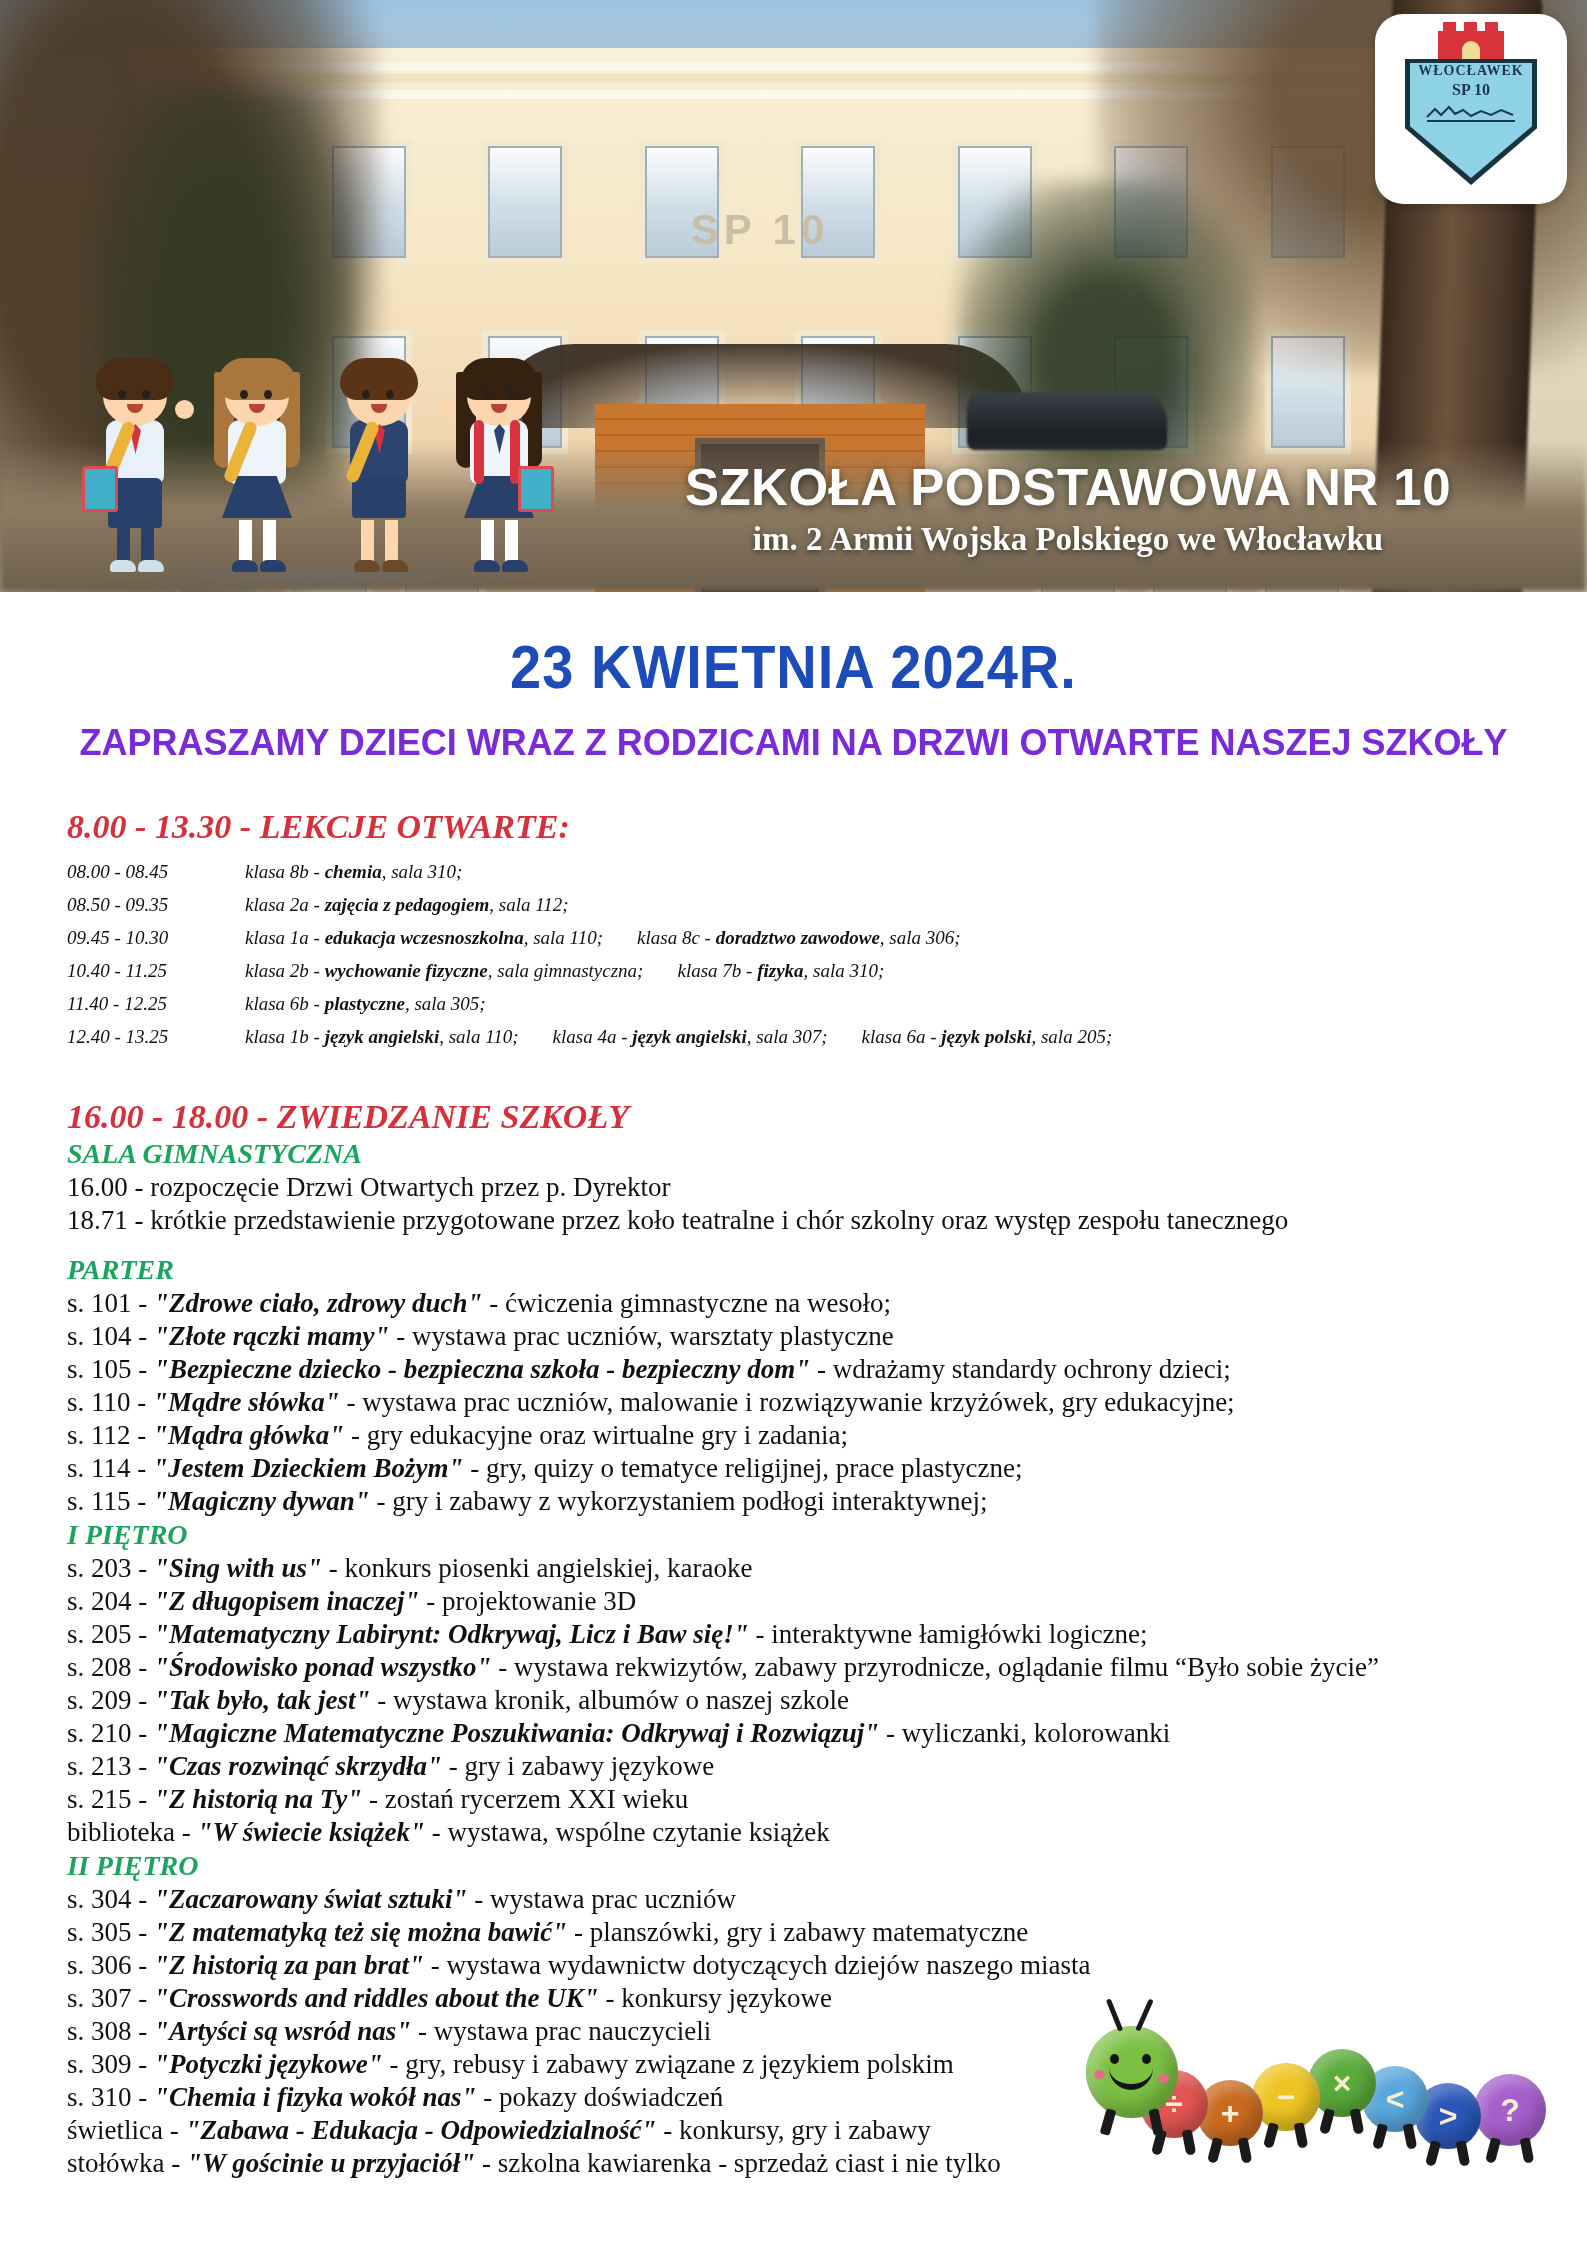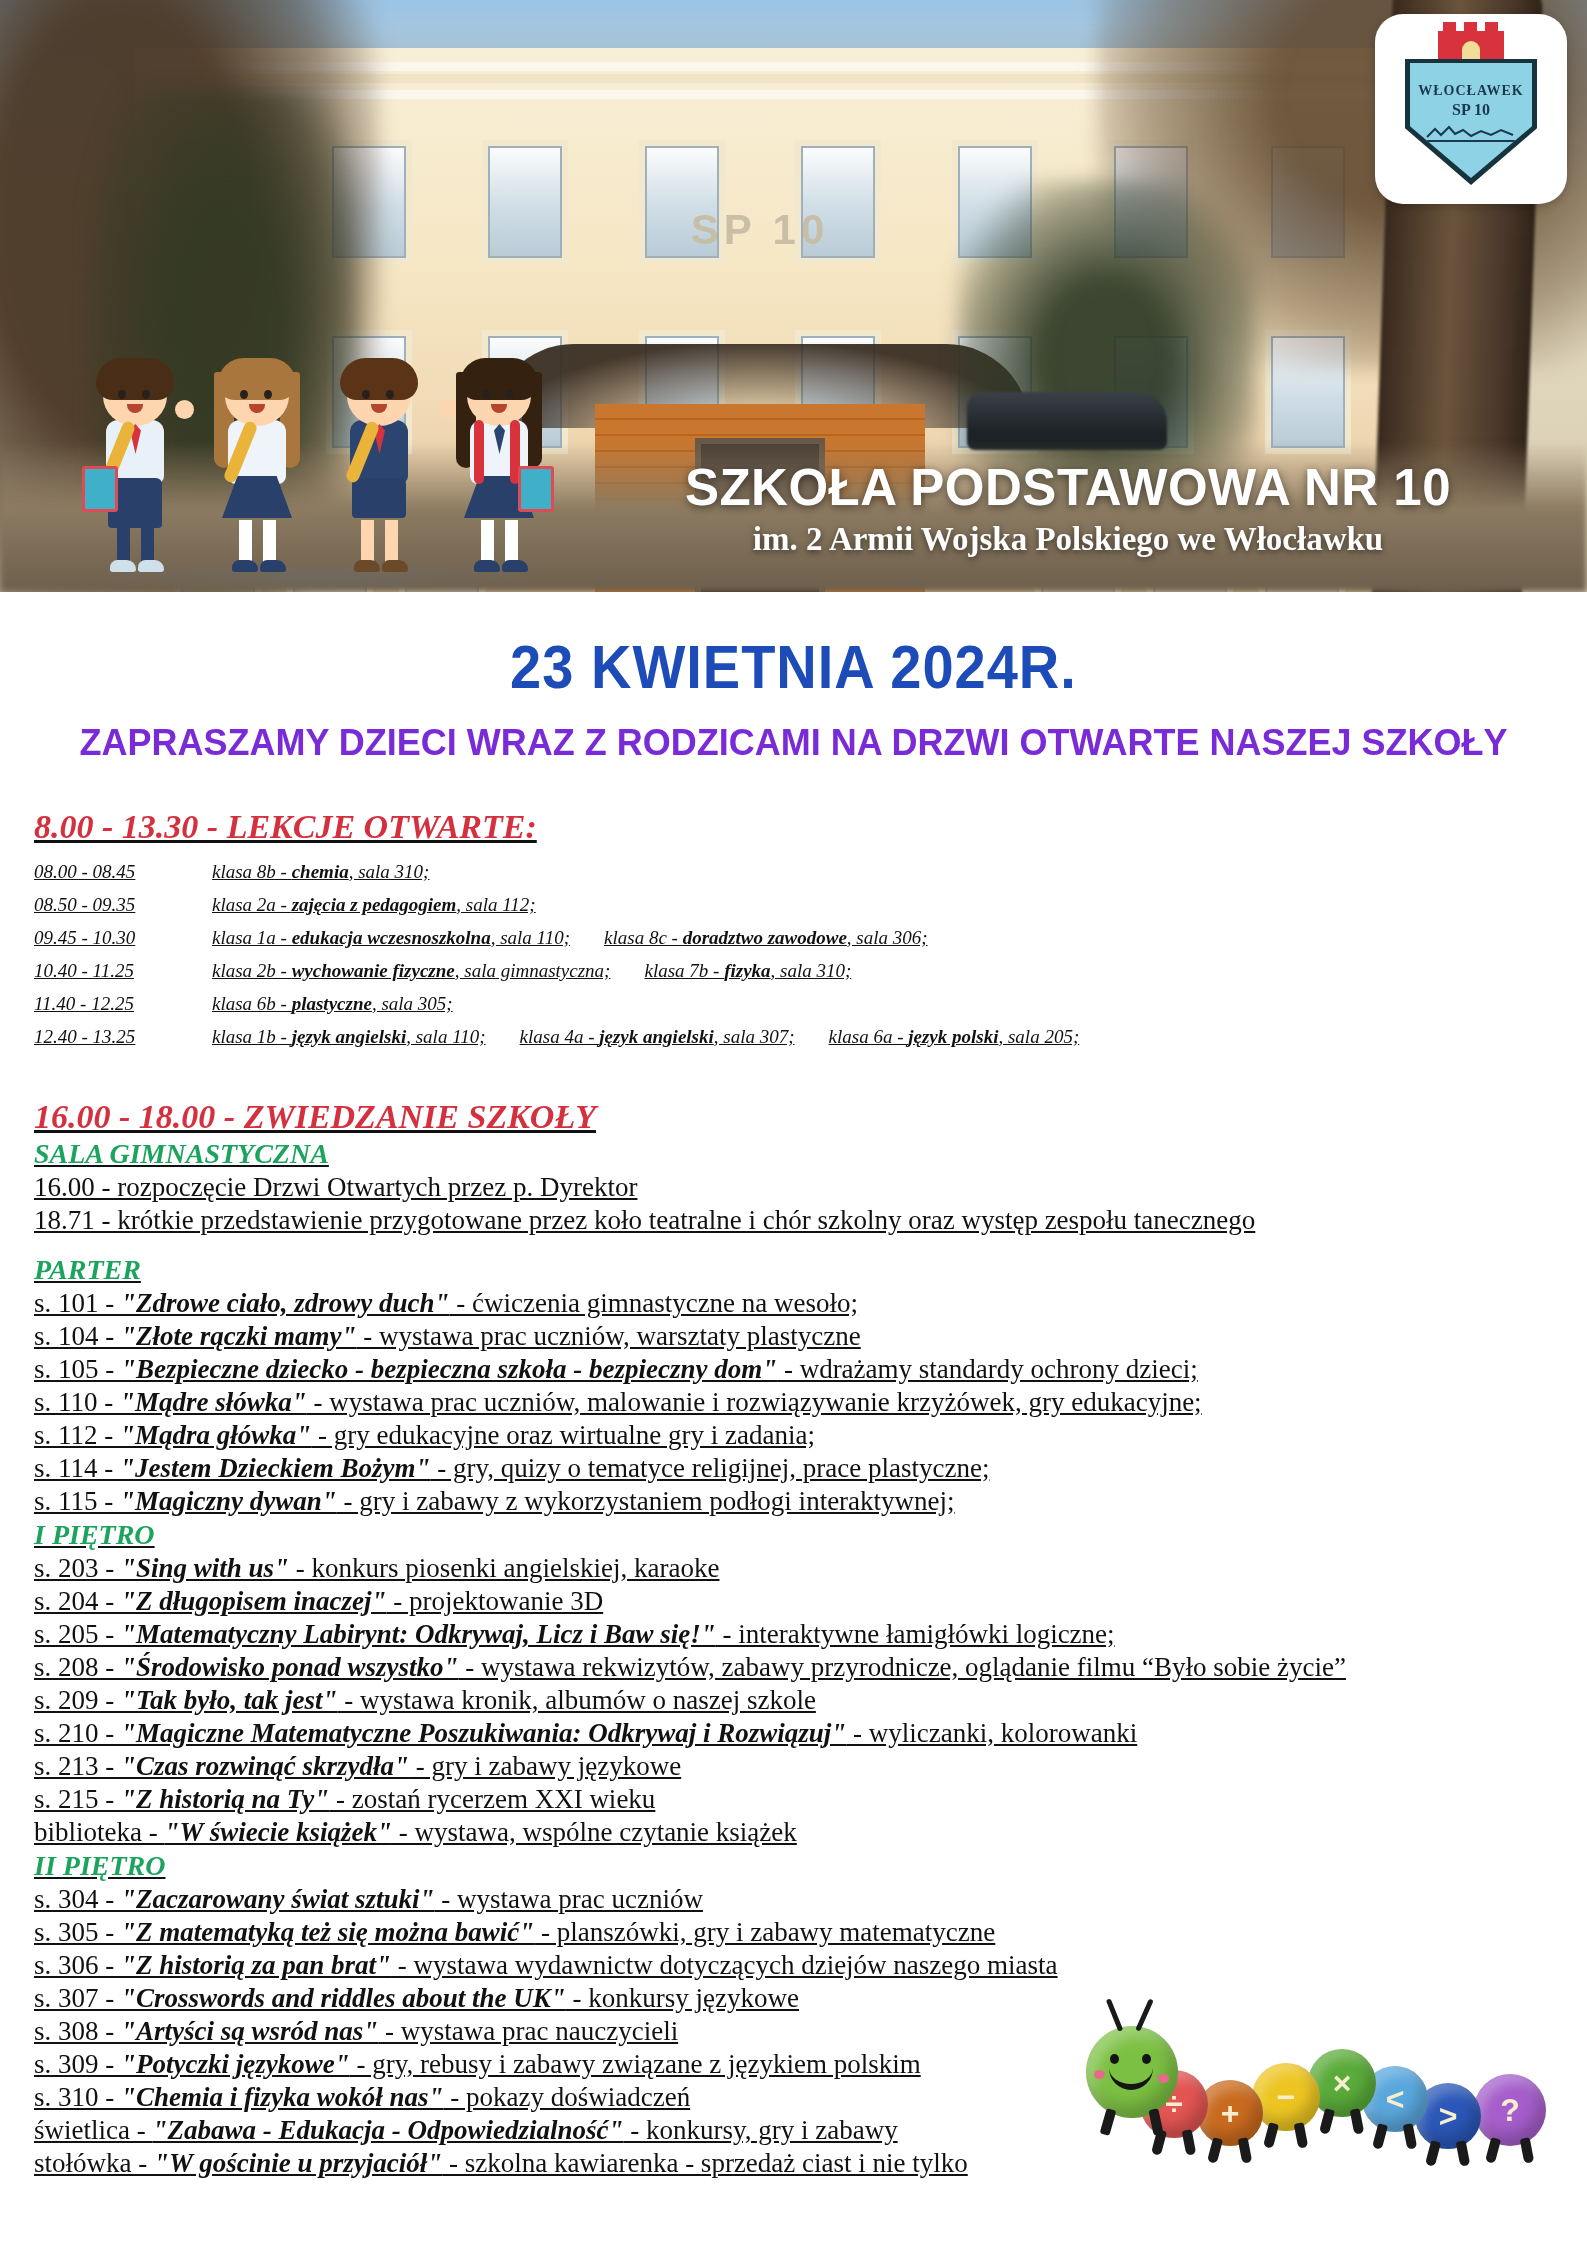--- a/index.html
+++ b/index.html
@@ -60,21 +60,21 @@
   .crest{position:relative;width:132px;height:160px;}
   .castle{position:absolute;top:2px;left:50%;transform:translateX(-50%);width:66px;height:36px;background:#d8333c;}
   .castle::before{content:'';position:absolute;top:-9px;left:5px;width:13px;height:9px;background:#d8333c;
                   box-shadow:21px 0 0 #d8333c,42px 0 0 #d8333c;}
   .castle::after{content:'';position:absolute;top:10px;left:50%;transform:translateX(-50%);
                  width:18px;height:24px;background:#f2dc9a;border-radius:9px 9px 0 0;}
   .shield-o{position:absolute;top:30px;left:0;width:132px;height:126px;background:#17333d;
             clip-path:polygon(0 0,100% 0,100% 55%,50% 100%,0 55%);}
   .shield-i{position:absolute;top:34px;left:5px;width:122px;height:115px;background:#8ed2e6;
             clip-path:polygon(0 0,100% 0,100% 55%,50% 100%,0 55%);
-            display:flex;flex-direction:column;align-items:center;padding-top:20px;box-sizing:border-box;}
+            display:flex;flex-direction:column;align-items:center;box-sizing:border-box;}
   .logo-city{font-weight:700;font-size:14px;color:#1c3850;letter-spacing:1px;}
   .logo-sp{font-weight:700;font-size:16px;color:#1c3850;margin-top:2px;}
   .skyline{margin-top:2px;}
 
   
   .kids{position:absolute;left:80px;top:352px;width:478px;height:240px;z-index:6;}
   .kids-shadow{position:absolute;bottom:0;left:0;width:478px;height:30px;
                background:radial-gradient(ellipse at 50% 50%,rgba(110,110,110,.5),transparent 70%);}
   .kid{position:absolute;bottom:12px;width:110px;height:218px;}
   .k1{left:0;} .k2{left:122px;} .k3{left:244px;} .k4{left:364px;}
@@ -114,21 +114,21 @@
   .k3{--hair:#5b3317;--top:#2c4470;--leg:#fdd6b0;--shoe:#6b4a2a;}
   .k4{--hair:#35210f;--top:#eef4fa;--leg:#ffffff;--shoe:#28406a;}
 
   
   .date-title{margin-top:634px;text-align:center;font-family:"Liberation Sans",sans-serif;
               font-weight:800;font-size:56px;letter-spacing:1px;transform:scaleY(1.08);}
   .invite{margin-top:22px;text-align:center;font-family:"Liberation Sans",sans-serif;
           font-weight:700;font-size:36px;letter-spacing:0;transform:scaleY(1.05);}
 
   
-  .content{padding:0 36px 0 34px;position:relative;text-decoration:underline;}
+  .content{padding:0 36px 0 67px;position:relative;}
   .red-heading{font-weight:700;font-style:italic;font-size:34px;line-height:40px;margin-top:44px;}
   .red-heading.second{}
   .green-heading{font-weight:700;font-style:italic;font-size:28px;line-height:34px;}
   .sched{margin-top:8px;}
   .sched-row{display:flex;font-style:italic;font-size:19px;line-height:33px;}
   .sched-row .time{width:178px;flex-shrink:0;}
   .sched-row .entry{margin-right:34px;}
   .sched-row b{font-weight:700;}
   .plain-row{font-size:27px;line-height:33px;}
   .floor-label{margin-top:0;}

